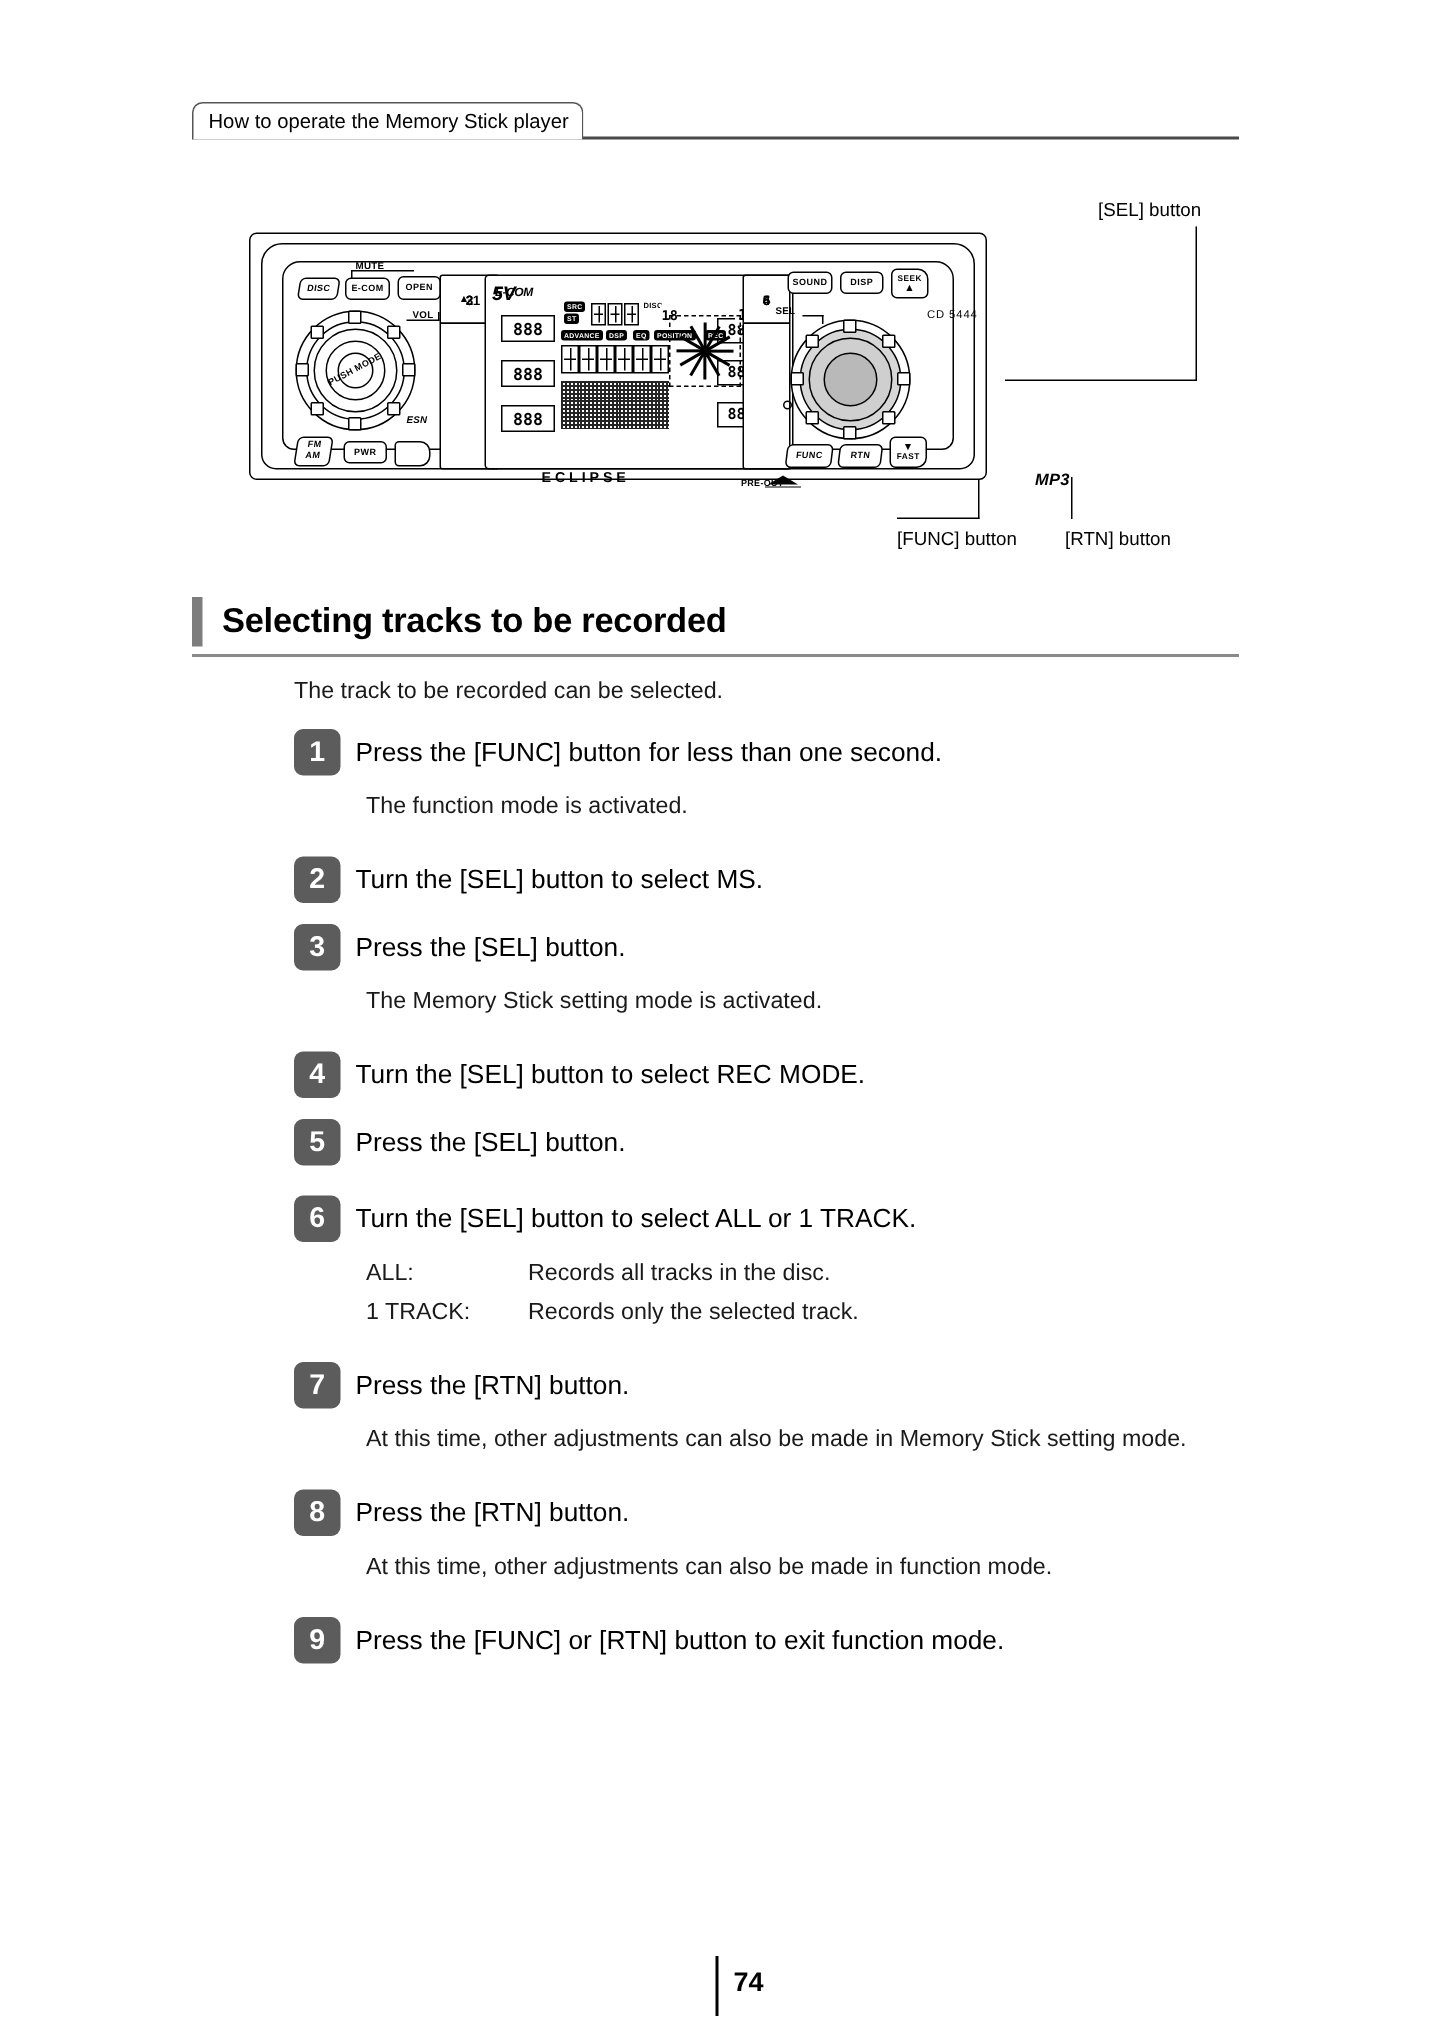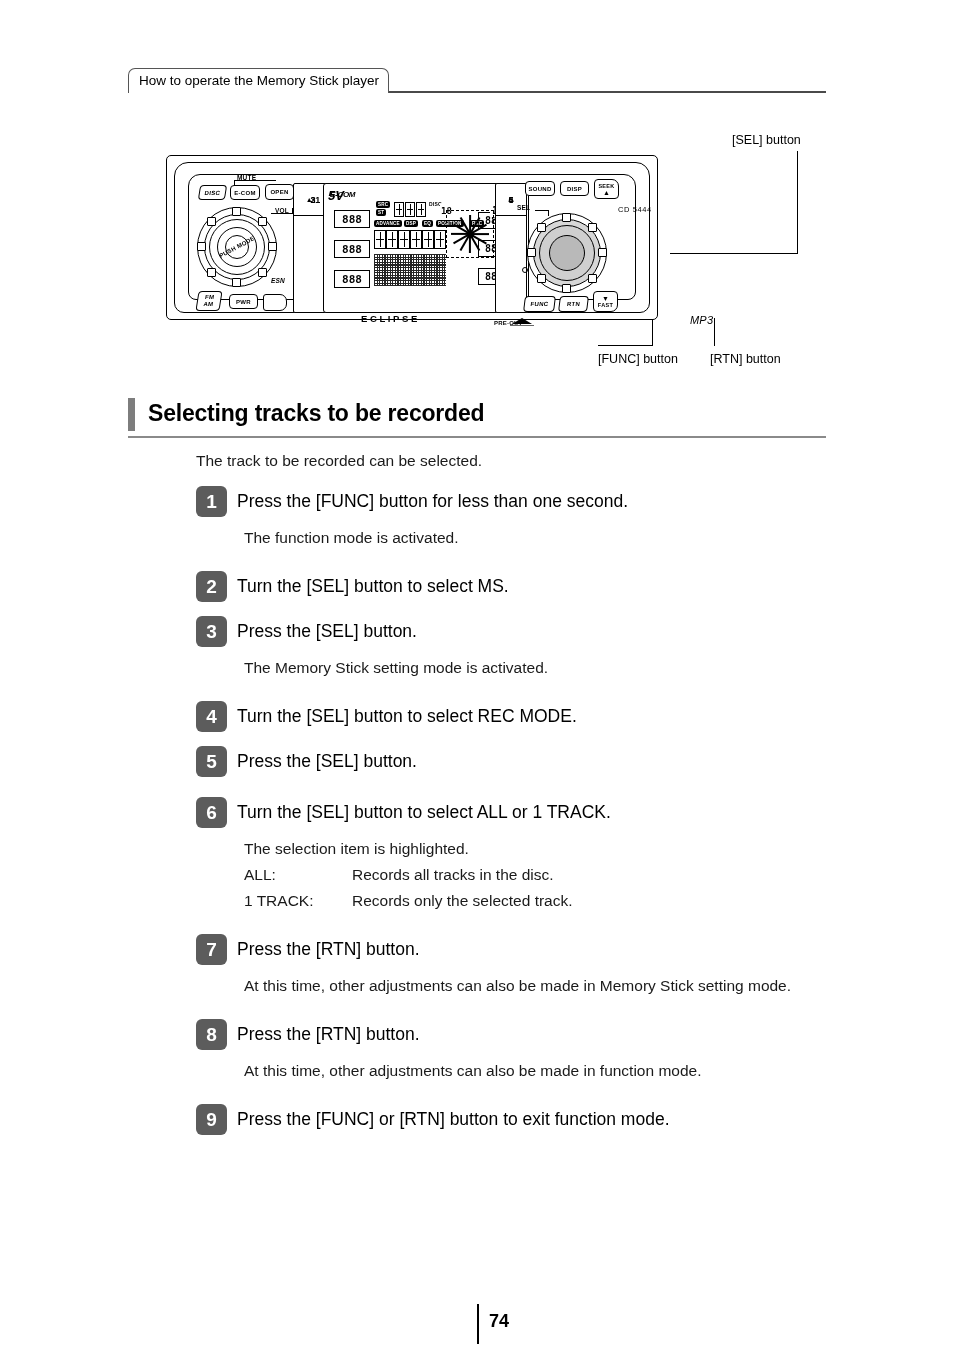--- a/index.html
+++ b/index.html
@@ -153,21 +153,21 @@
     white-space: nowrap;
   }
   .lbl-mute { left: 62px; top: 11px; }
   .lbl-vol  { left: 100px; top: 44px; }
   .lbl-esn  { left: 96px; top: 114px; font-style: italic; }
   .lbl-sel  { left: 342px; top: 41px; }
   .lbl-model{ left: 290px; top: 17px; font-size: 7.5px; font-weight: normal; letter-spacing: .6px;}
   .lbl-ecom-lcd { left: 155px; top: 26px; font-size: 8px; font-style: italic; letter-spacing: -.3px;}
   .lbl-5v   { left: 152px; top: 122px; font-size: 13px; font-style: italic; font-weight: bold;}
   .lbl-preout{ left: 166px; top: 132px; font-size: 6px;}
-  .lbl-mp3  { left: 362px; top: 126px; font-size: 11px; font-style: italic; font-weight: normal;}
+  .lbl-mp3  { left: 362px; top: 126px; font-size: 11px; font-style: italic; font-weight: bold;}
   .lbl-eclipse { left: 186px; top: 150px; font-size: 9.5px; letter-spacing: 2.6px; font-weight: bold;}
 
   .mute-line {
     position: absolute; left: 59px; top: 17px; width: 42px; height: 1px; background:#000;
   }
   .mute-line:after {
     content:""; position:absolute; left:0; top:0; width:1px; height:6px; background:#000;
   }
   .vol-line {
     position: absolute; left: 96px; top: 50px; width: 22px; height: 1px; background:#000;
@@ -589,21 +589,20 @@
       <div class="step-title">Press the [SEL] button.</div>
     </div>
   </div>
 
   <div class="step gap-step-lg">
     <div class="step-head">
       <div class="step-num">6</div>
       <div class="step-title">Turn the [SEL] button to select ALL or 1 TRACK.</div>
     </div>
     <div class="step-body gap-body">
-      <div>The selection item is highlighted.</div>
       <div class="defrow">
         <div class="defkey">ALL:</div>
         <div class="defval">Records all tracks in the disc.</div>
       </div>
       <div class="defrow">
         <div class="defkey">1 TRACK:</div>
         <div class="defval">Records only the selected track.</div>
       </div>
     </div>
   </div>

